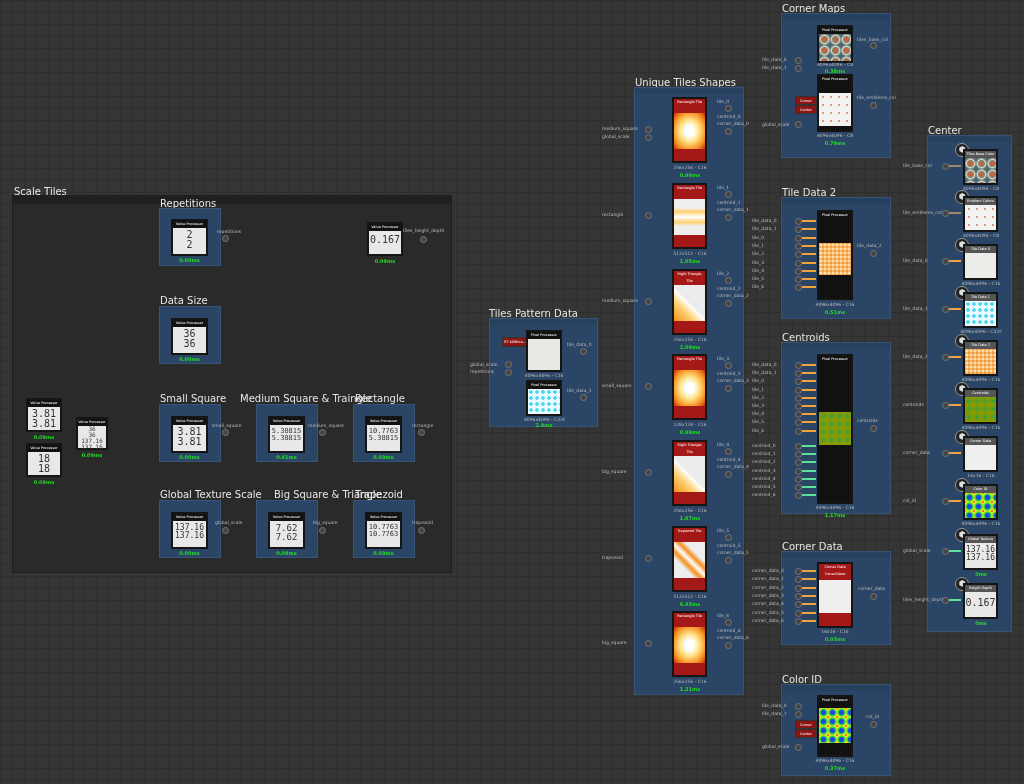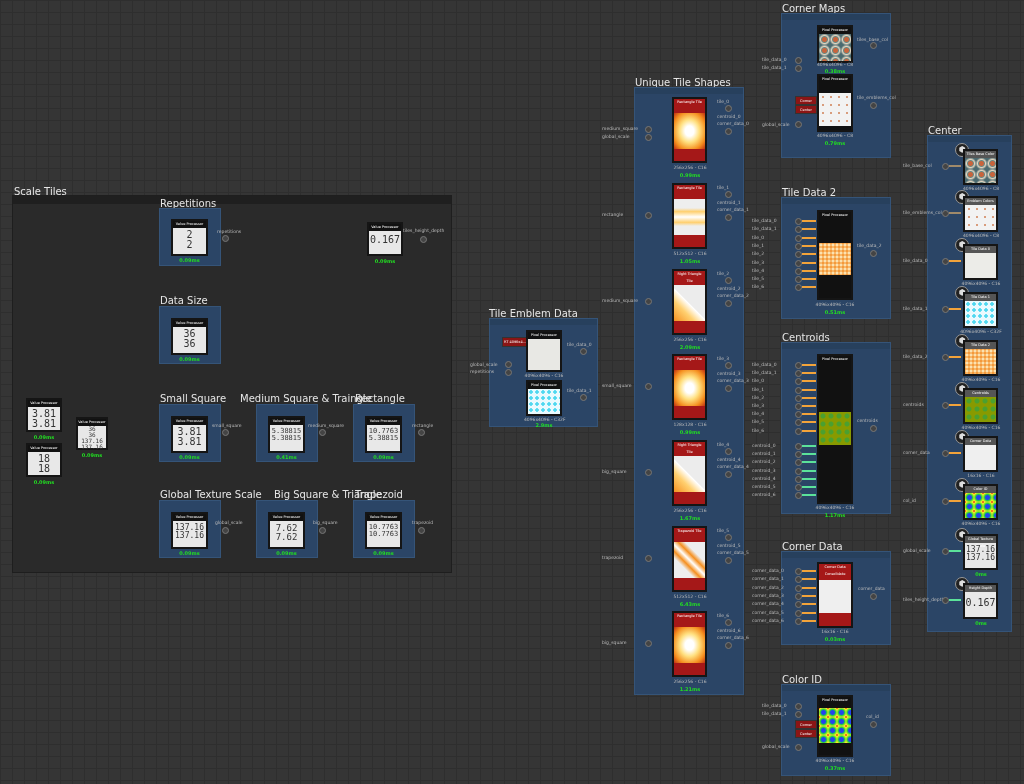--- a/index.html
+++ b/index.html
@@ -183,21 +183,21 @@
 <div class="port" style="left:418px;top:527px"></div>
 
 <div class="node" style="left:367px;top:222px;width:36px;height:34px">
   <div class="nh">Value Processor</div>
   <div class="nv" style="font-size:10px;margin-top:4px">0.167</div>
 </div>
 <div class="time" style="left:367px;top:258px;width:36px">0.09ms</div>
 <div class="plabel" style="left:403px;top:228px">tiles_height_depth</div>
 <div class="port" style="left:420px;top:236px"></div>
 
-<div class="gtitle" style="left:489px;top:308px">Tile Emblem Data</div>
+<div class="gtitle" style="left:489px;top:308px">Tiles Pattern Data</div>
 <div class="group" style="left:489px;top:318px;width:109px;height:109px">
     <div class="gbar"></div>
   </div>
 <div class="redlbl" style="left:502px;top:337px;width:26px;height:10px">RT 4096x4...</div>
 <div class="pnode" style="left:526px;top:330px;width:36px;height:42px">
   <div class="nh">Pixel Processor</div>
   <div style="height:31px;background:#e8e8e4"></div>
 </div>
 <div class="res" style="left:524px;top:373px;width:40px">4096x4096 - C16</div>
 <div class="pnode" style="left:526px;top:380px;width:36px;height:36px">
@@ -208,21 +208,21 @@
 <div class="time" style="left:524px;top:422px;width:40px">2.9ms</div>
 <div class="plabel" style="left:470px;top:362px">global_scale</div>
 <div class="plabel" style="left:470px;top:369px">repetitions</div>
 <div class="port" style="left:505px;top:361px"></div>
 <div class="port" style="left:505px;top:369px"></div>
 <div class="plabel" style="left:567px;top:342px">tile_data_0</div>
 <div class="plabel" style="left:567px;top:388px">tile_data_1</div>
 <div class="port" style="left:580px;top:348px"></div>
 <div class="port" style="left:580px;top:394px"></div>
 
-<div class="gtitle" style="left:635px;top:77px">Unique Tile Shapes</div>
+<div class="gtitle" style="left:635px;top:77px">Unique Tiles Shapes</div>
 <div class="group" style="left:634px;top:87px;width:110px;height:608px">
     <div class="gbar"></div>
   </div>
 <div id="shapes-container">
     <div class="pnode" style="left:672px;top:97px;width:35px;height:66px;background:#a51818">
       <div class="nh" style="background:#a51818">Rectangle Tile</div>
       <div style="height:7px"></div>
       <div style="height:36px;background:radial-gradient(ellipse at center,#fff 20%,#ffe080 45%,#f59020 75%,#c03010 100%)"></div>
     </div>
     <div class="res" style="left:668px;top:165px;width:44px">256x256 - C16</div>

